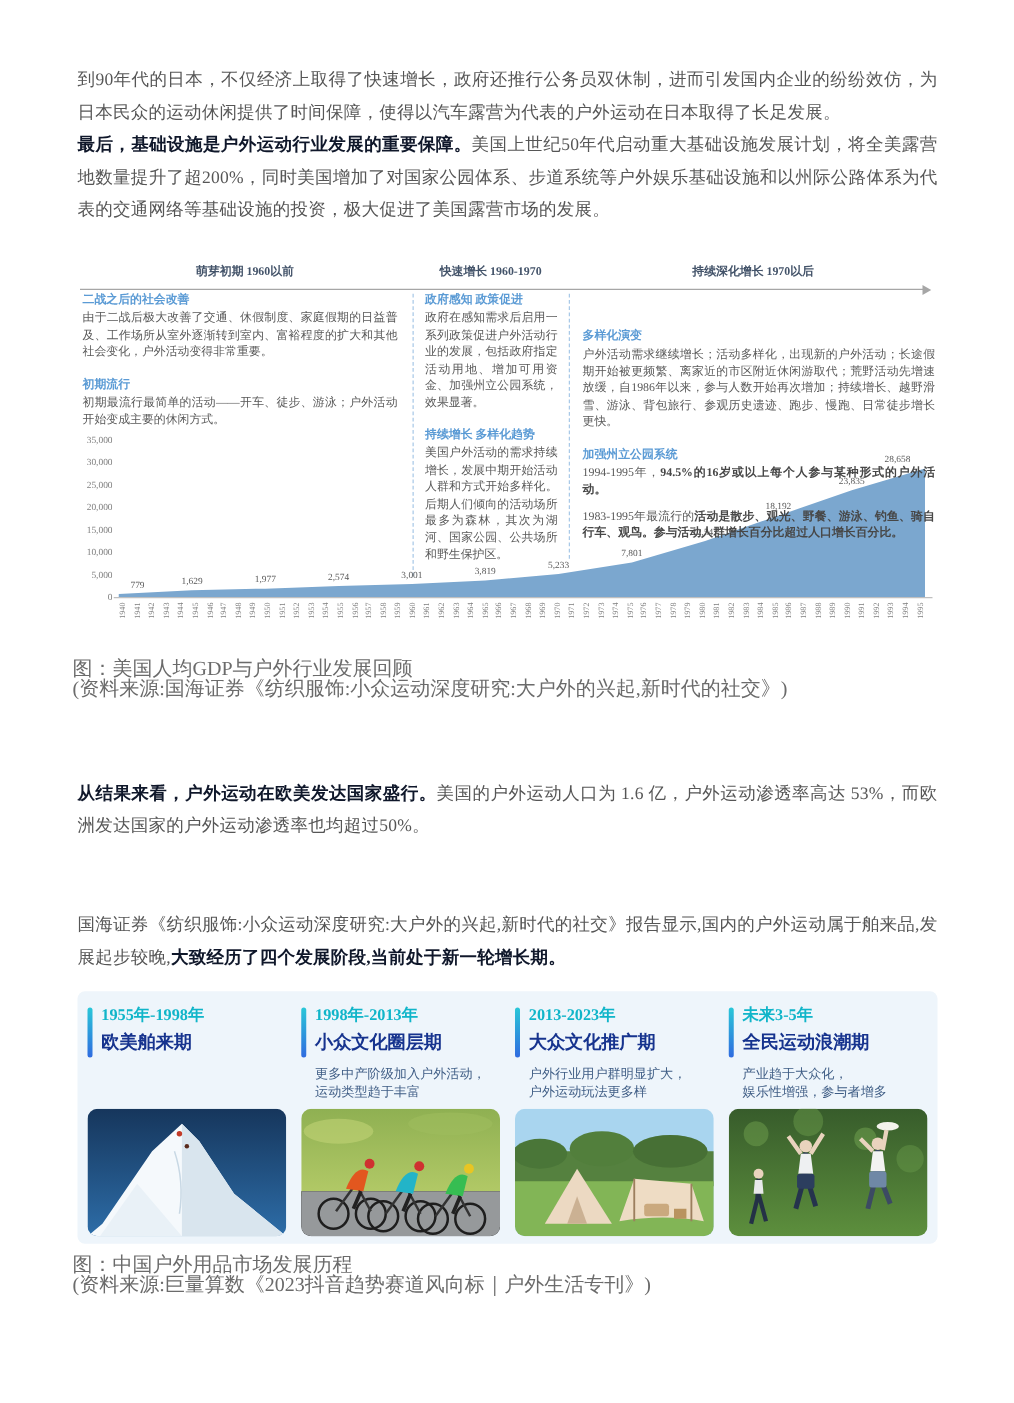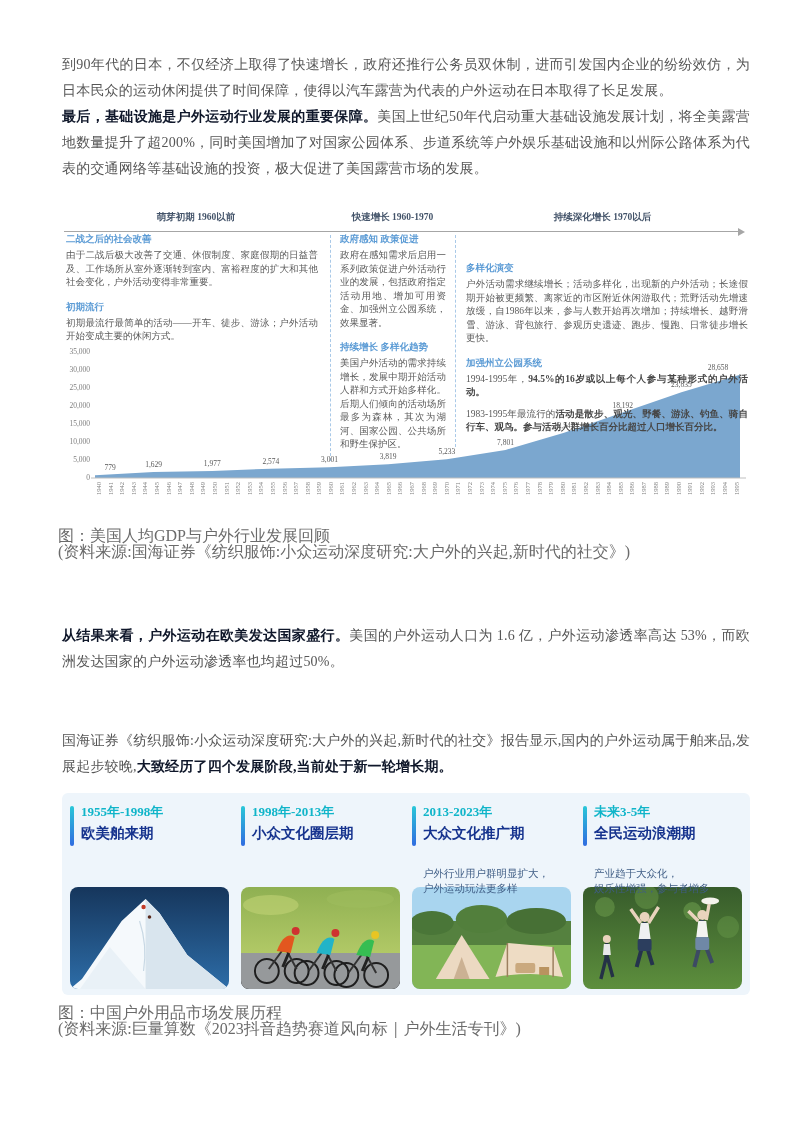--- a/index.html
+++ b/index.html
@@ -39,21 +39,21 @@
 
   
   .panel{position:absolute;left:62px;top:793px;width:688px;height:202px;background:#eef5fb;
         border-radius:6px;box-sizing:border-box;padding:10px 8px 6px 8px;
         display:grid;grid-template-columns:repeat(4,1fr);column-gap:12px;}
   .card{position:relative;}
   .card-text{position:relative;padding-left:11px;height:76px;}
   .card-bar{position:absolute;left:0;top:3px;width:4px;height:40px;border-radius:2px;
         background:linear-gradient(180deg,#29c7d8,#2f6be0);}
   .card-date{font-size:13px;font-weight:bold;color:#10b5c9;margin-bottom:3px;}
-  .card-title{font-size:14.5px;font-weight:bold;color:#16338e;margin-bottom:23px;}
+  .card-title{font-size:14.5px;font-weight:bold;color:#16338e;margin-bottom:9px;}
   .card-desc{font-size:10.5px;color:#3f5d85;line-height:15px;}
   .photo{display:block;width:100%;height:102px;border-radius:8px;margin-top:8px;}
 </style>
 </head>
 <body>
 
 <div class="page">
 
   <div class="para" style="top:52px;">
     <p><span>到90年代的日本，不仅经济上取得了快速增长，政府还推行公务员双休制，进而引发国内企业的纷纷效仿，为日本民众的运动休闲提供了时间保障，使得以汽车露营为代表的户外运动在日本取得了长足发展。</span></p>
@@ -227,20 +227,24 @@
         <circle cx="80" cy="30" r="1.8" fill="#5a2a1c"></circle>
         <path d="M70,34 Q78,58 74,84" stroke="#c8d8e4" stroke-width="1.2" fill="none"></path>
       </svg>
     </div>
 
     <div class="card">
       <div class="card-text">
         <div class="card-bar"></div>
         <div class="card-date">1998年-2013年</div>
         <div class="card-title">小众文化圈层期</div>
+        <div class="card-desc">
+          <div>更多中产阶级加入户外活动，</div>
+          <div>运动类型趋于丰富</div>
+        </div>
       </div>
       <svg class="photo" viewBox="0 0 160 102" preserveAspectRatio="none">
         <defs>
             <linearGradient id="grass2" x1="0" y1="0" x2="0" y2="1">
           <stop offset="0" stop-color="#8fb052"></stop>
               <stop offset="1" stop-color="#b3ca67"></stop>
             </linearGradient>
           </defs>
         <rect width="160" height="70" fill="url(#grass2)"></rect>
         <ellipse cx="30" cy="18" rx="28" ry="10" fill="#c4d678" opacity="0.55"></ellipse>

